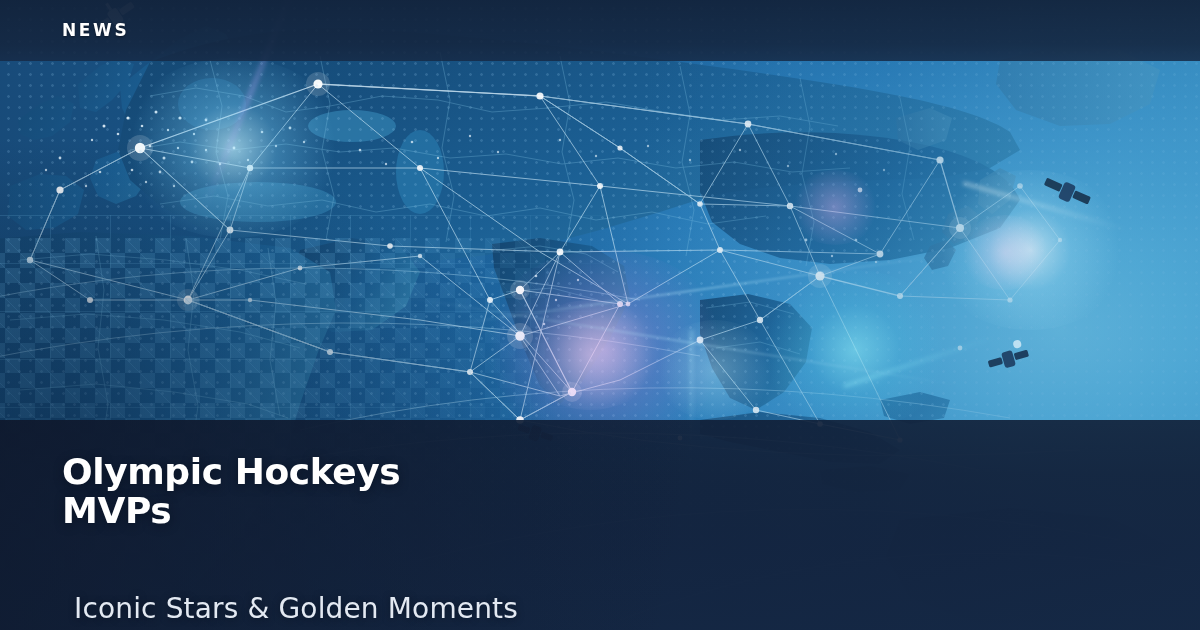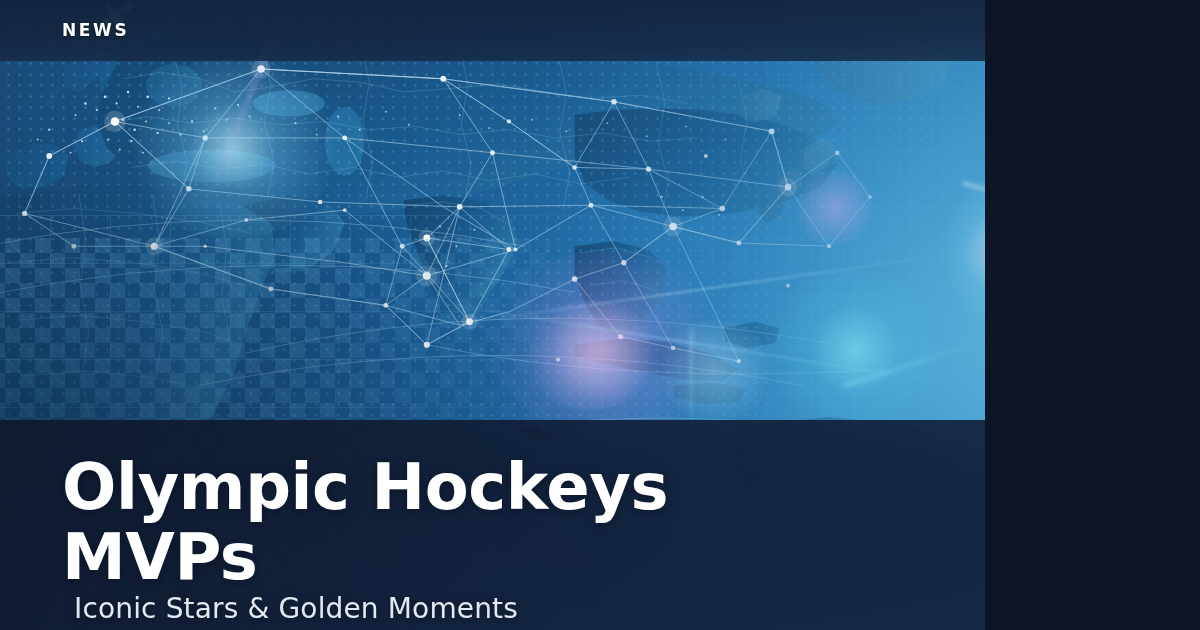--- a/index.html
+++ b/index.html
@@ -2,21 +2,21 @@
 <html><head>
 <meta charset="utf-8">
 <style>
   html, body {
     margin: 0;
     padding: 0;
     background: #0d1526;
   }
   #card {
     position: relative;
-    width: 985px;
+    width: 1200px;
     height: 630px;
     overflow: hidden;
     font-family: "DejaVu Sans", "Liberation Sans", sans-serif;
     background: #11325c;
     user-select: none;
   }
 
   
   .layer { position: absolute; inset: 0; }
 
@@ -175,21 +175,21 @@
     letter-spacing: 2.6px;
     color: #ffffff;
     line-height: 1;
     text-shadow: 0 1px 3px rgba(0,0,0,.45);
   }
 
   #headline {
     position: absolute;
     left: 62px; top: 452px;
     width: 840px;
-    font-size: 64px;
+    font-size: 36px;
     font-weight: 700;
     line-height: 1.095;
     letter-spacing: -0.4px;
     color: #ffffff;
     text-shadow: 0 2px 10px rgba(5,12,26,.55);
     margin: 0;
     white-space: pre-line;
   }
 
   #subhead {

